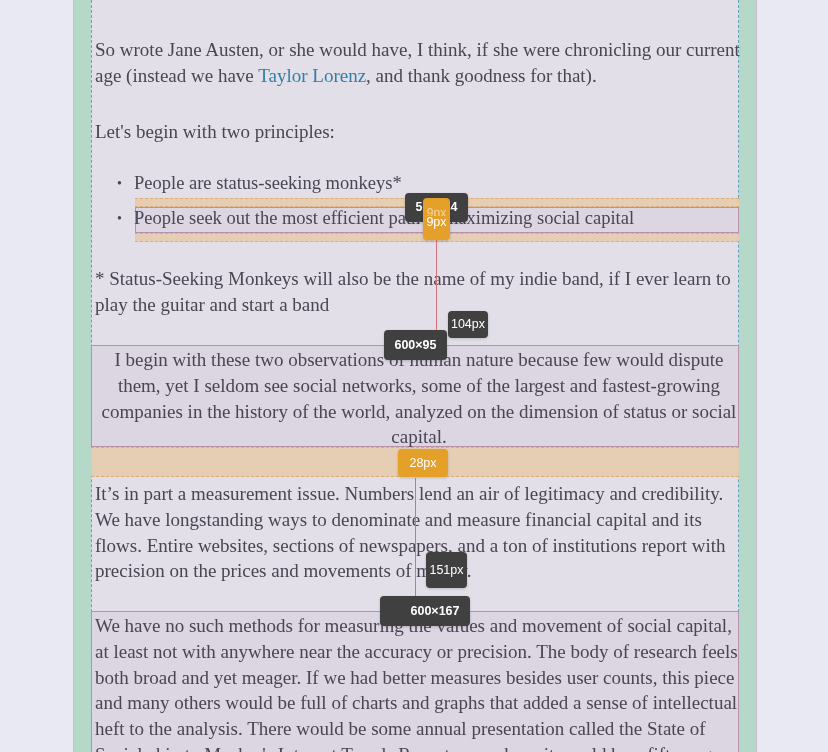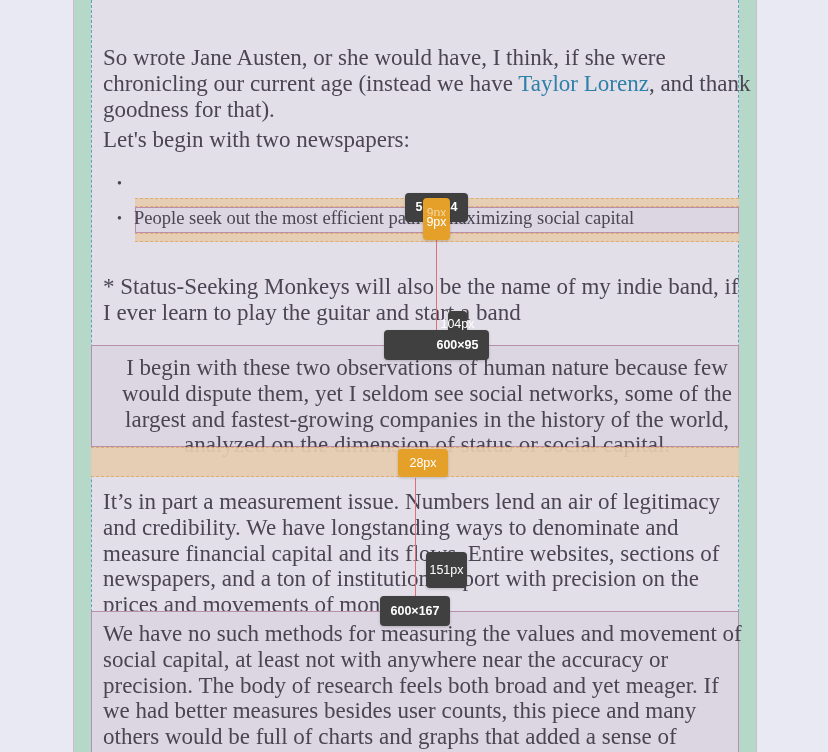--- a/index.html
+++ b/index.html
@@ -17,22 +17,22 @@
   }
   .content {
     position: absolute; left: 91px; top: 0; width: 648px; height: 752px;
     background: #e2dfe9;
     border-left: 1px dashed #5aa3c0; border-right: 1px dashed #5aa3c0;
     box-sizing: border-box;
   }
   .txt {
     position: absolute; left: 91px; width: 648px;
     font-family: "Liberation Serif", "DejaVu Serif", serif;
-    font-size: 23px; line-height: 25.8px; color: #4b4553;
-    margin: 12px; box-sizing: border-box;
+    font-size: 19px; line-height: 25.8px; color: #4b4553;
+    margin: 4px; box-sizing: border-box;
   }
   .p1 { top: 33px; }
   .p2 { top: 115px; }
   .link { color: #2f7fa8; text-decoration: none; }
   ul.principles {
     position: absolute; left: 91px; top: 171px; width: 648px;
     margin: 0; padding: 0; list-style: none;
     font-family: "Liberation Serif", "DejaVu Serif", serif;
     font-size: 18.5px; line-height: 25.8px; color: #4b4553;
   }
@@ -67,29 +67,30 @@
   .badge.orange { background: #e4a028; font-weight: normal; }
 </style>
 </head>
 <body>
 
 <div class="page-col"></div>
 <div class="content"></div>
 
 <p class="txt p1"><span>So wrote Jane Austen, or she would have, I think, if she were chronicling our current age (instead we have </span><a class="link">Taylor Lorenz</a><span>, and thank goodness for that).</span></p>
 
-<p class="txt p2">Let's begin with two newspapers:</p>
+<p class="txt p2">Let's begin with two principles:</p>
 
 <div class="margin-overlay" style="left:135px; top:198px; width:604px; height:9px;"></div>
 <div class="margin-overlay" style="left:135px; top:233px; width:604px; height:9px;"></div>
 <div class="sel-box" style="left:135px; top:207px; width:604px; height:26px;"></div>
 
 <ul class="principles">
   <li>
     <span class="bullet">•</span>
+    <span>People are status-seeking monkeys*</span>
   </li>
   <li class="second">
     <span class="bullet">•</span>
     <span>People seek out the most efficient path to maximizing social capital</span>
   </li>
 </ul>
 
 <p class="txt p3">* Status-Seeking Monkeys will also be the name of my indie band, if I ever learn to play the guitar and start a band</p>
 
 <div class="sel-box p4-box"></div>
@@ -103,17 +104,17 @@
 <p class="txt p6">We have no such methods for measuring the values and movement of social capital, at least not with anywhere near the accuracy or precision. The body of research feels both broad and yet meager. If we had better measures besides user counts, this piece and many others would be full of charts and graphs that added a sense of intellectual heft to the analysis. There would be some annual presentation called the State of Social akin to Meeker's Internet Trends Report, or perhaps it would be a fifty page</p>
 
 <div class="guide-v" style="left:436px; top:240px; height:105px;"></div>
 <div class="guide-v" style="left:415px; top:478px; height:133px;"></div>
 
 <div class="badge red" style="left:405px; top:157px; width:63px; height:29px;">560×24</div>
 <div class="badge orange" style="left:423px; top:198px; width:27px; height:42px; flex-direction:column; line-height:13px;">
   <span style="opacity:0.55; height:9px; overflow:hidden; font-size:12px; margin-top:-3px;">9px</span>
   <span style="font-size:12.5px;">9px</span>
 </div>
-<div class="badge red thin" style="left:448px; top:275px; width:19px; height:27px;">104px</div>
-<div class="badge red" style="left:384px; top:294px; width:63px; height:30px;padding-left:42px;">600×95</div>
+<div class="badge red thin" style="left:448px; top:275px; width:40px; height:27px;">104px</div>
+<div class="badge red" style="left:384px; top:294px; width:63px; height:30px;">600×95</div>
 <div class="badge orange" style="left:398px; top:449px; width:50px; height:28px;">28px</div>
 <div class="badge red thin" style="left:426px; top:516px; width:41px; height:36px;">151px</div>
-<div class="badge red" style="left:380px; top:560px; width:70px; height:30px;">600×167</div>
+<div class="badge red" style="left:380px; top:560px; width:70px; height:30px;padding-left:20px;">600×167</div>
 
 </body></html>

